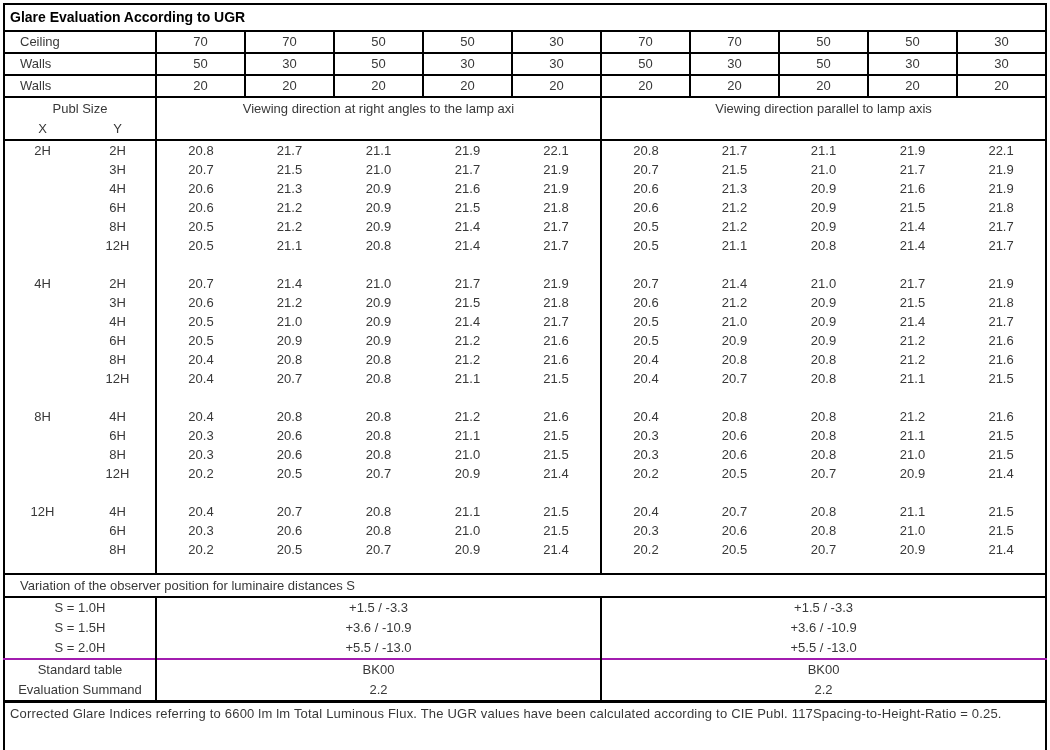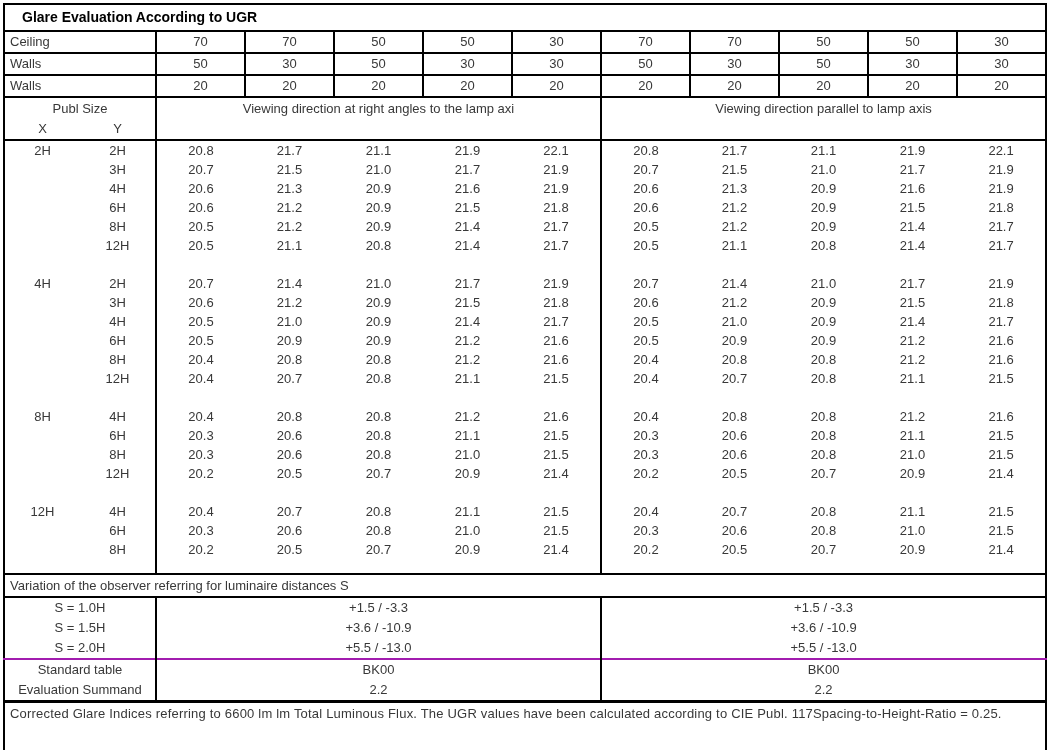--- a/index.html
+++ b/index.html
@@ -4,25 +4,25 @@
 <style>
   html,body{margin:0;padding:0;background:#fff;}
   body{width:1050px;height:750px;position:relative;font-family:"Liberation Sans","DejaVu Sans",sans-serif;}
   table.ugr{
     position:absolute;left:3px;top:3px;width:1044px;
     border-collapse:collapse;table-layout:fixed;
     border:2px solid #000;color:#383838;font-size:13px;
   }
   td{padding:0;height:19px;line-height:19px;white-space:nowrap;overflow:hidden;}
   .c{text-align:center;}
-  .l{text-align:left;padding-left:5px;}
+  .l{text-align:left;padding-left:15px;}
   .vl{border-left:2px solid #000;}
   .hb{border-bottom:2px solid #000;}
   .title-row td{height:25px;line-height:25px;font-weight:bold;font-size:14px;color:#000;
-    border-bottom:2px solid #000;text-align:left;padding-left:17px;}
+    border-bottom:2px solid #000;text-align:left;padding-left:5px;}
   .surface td{border:2px solid #000;height:20px;line-height:20px;}
   .hdr1 td{height:21px;line-height:21px;}
   .hdr-span{vertical-align:top;}
   .hdr2 td{height:20px;line-height:20px;}
   .drow td{height:19px;line-height:19px;}
   .spacer td{height:19px;}
   .spacer-sm td{height:14px;}
   .vrow td{height:21px;line-height:21px;border-top:2px solid #000;border-bottom:2px solid #000;}
   .srow td{height:20px;line-height:20px;}
   .strow td{border-top:2px solid #a21caf;}
@@ -394,21 +394,21 @@
       </tr>
       <tr class="spacer-sm">
         <td class="" colspan="2"></td>
         <td class="vl" colspan="5"></td>
         <td class="vl" colspan="5"></td>
       </tr>
     </tbody>
 
   <tbody>
     <tr class="vrow">
-      <td colspan="12" class="l">Variation of the observer referring for luminaire distances S</td>
+      <td colspan="12" class="l">Variation of the observer position for luminaire distances S</td>
     </tr>
     <tr class="srow">
       <td colspan="2" class="c">S = 1.0H</td>
       <td colspan="5" class="c vl">+1.5 / -3.3</td>
       <td colspan="5" class="c vl">+1.5 / -3.3</td>
     </tr>
     <tr class="srow">
       <td colspan="2" class="c">S = 1.5H</td>
       <td colspan="5" class="c vl">+3.6 / -10.9</td>
       <td colspan="5" class="c vl">+3.6 / -10.9</td>

